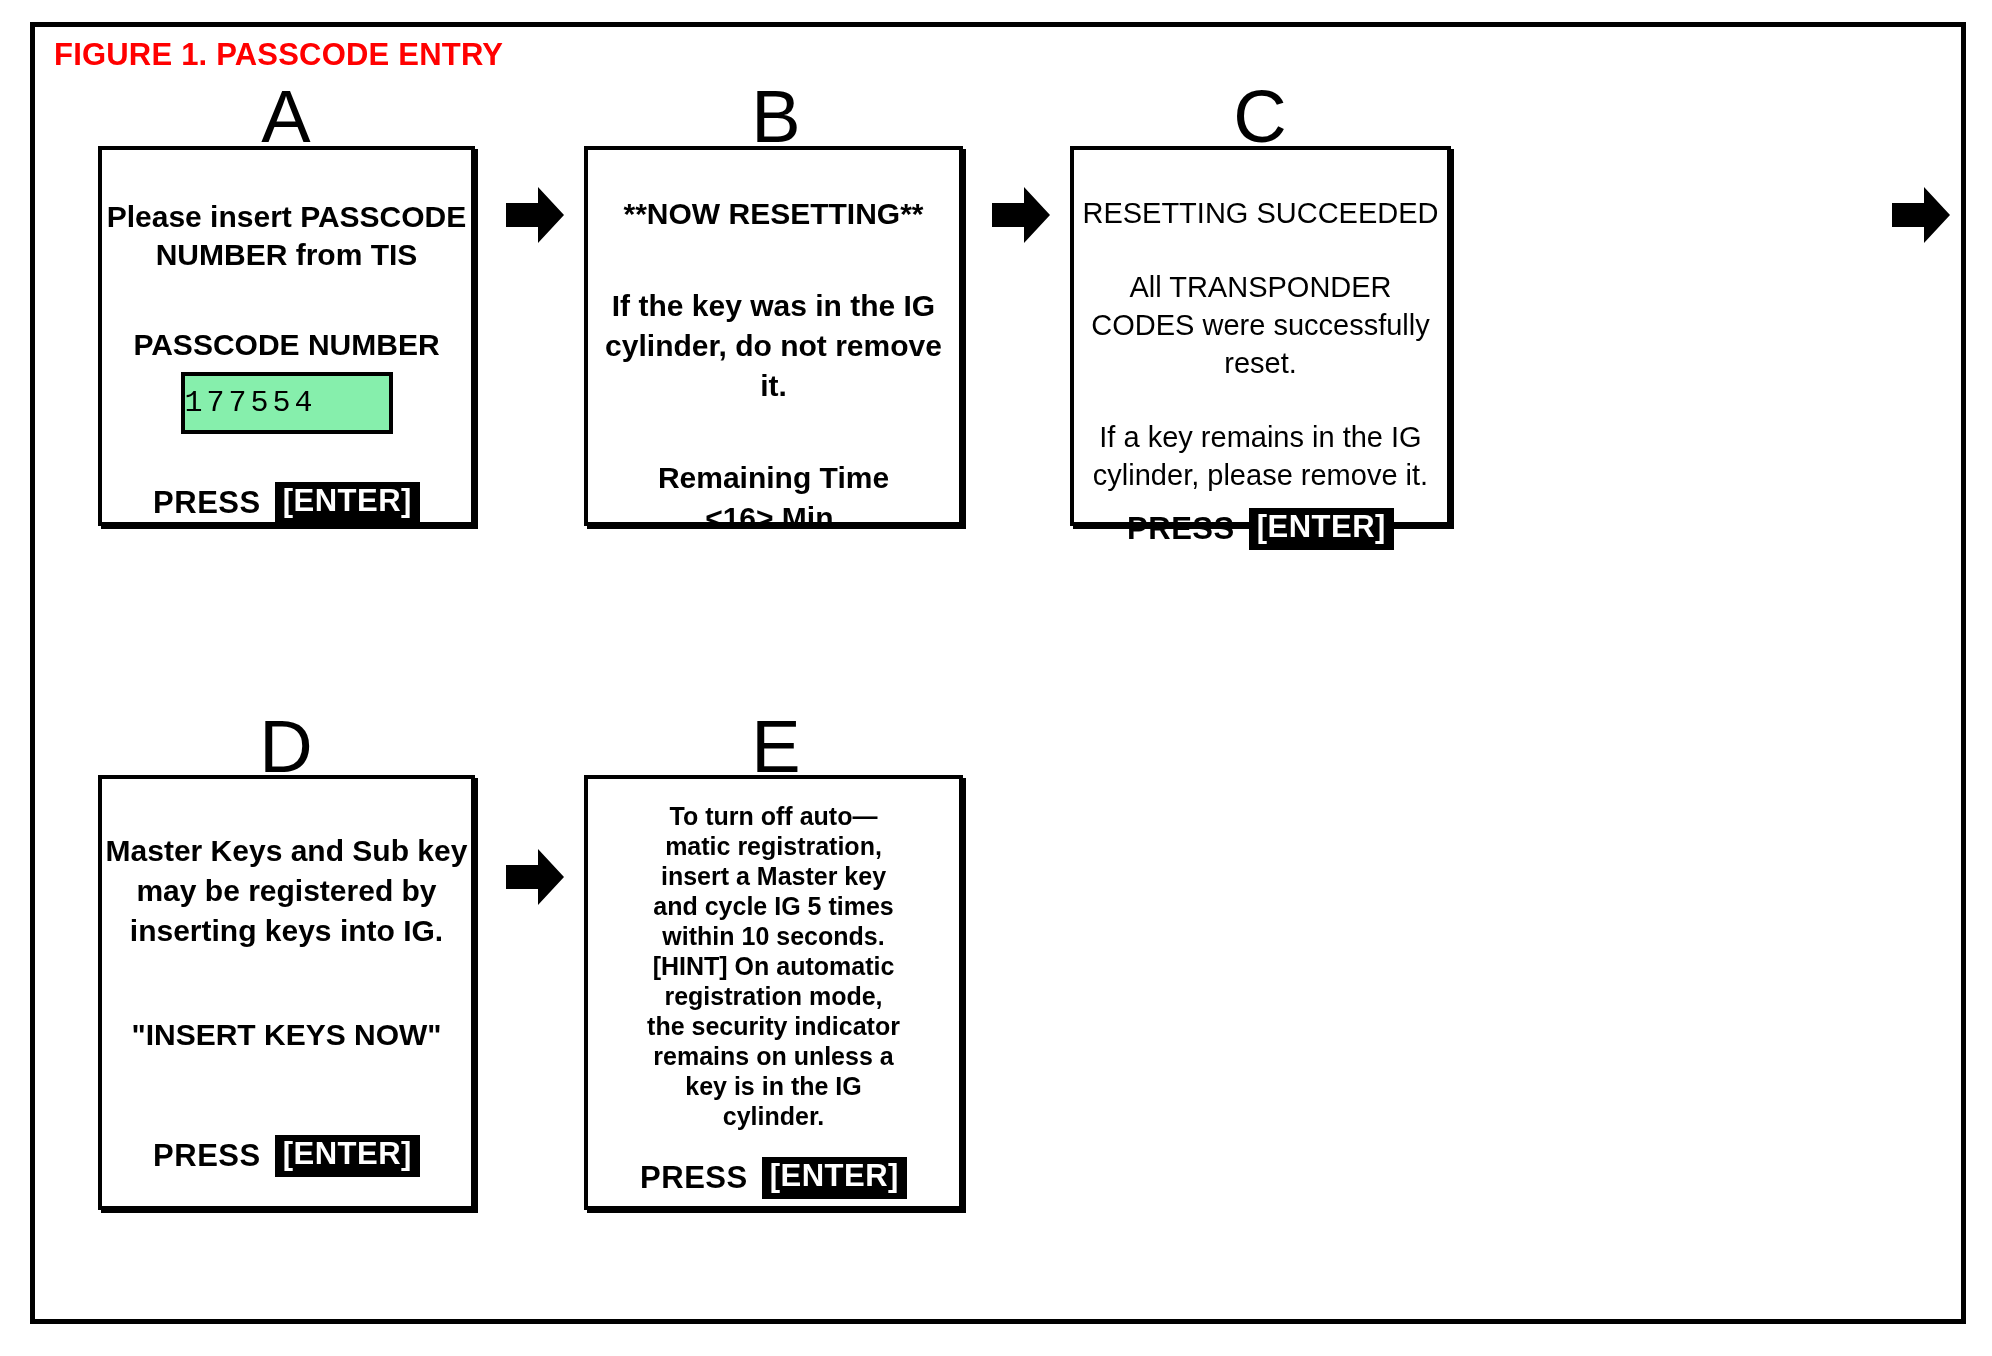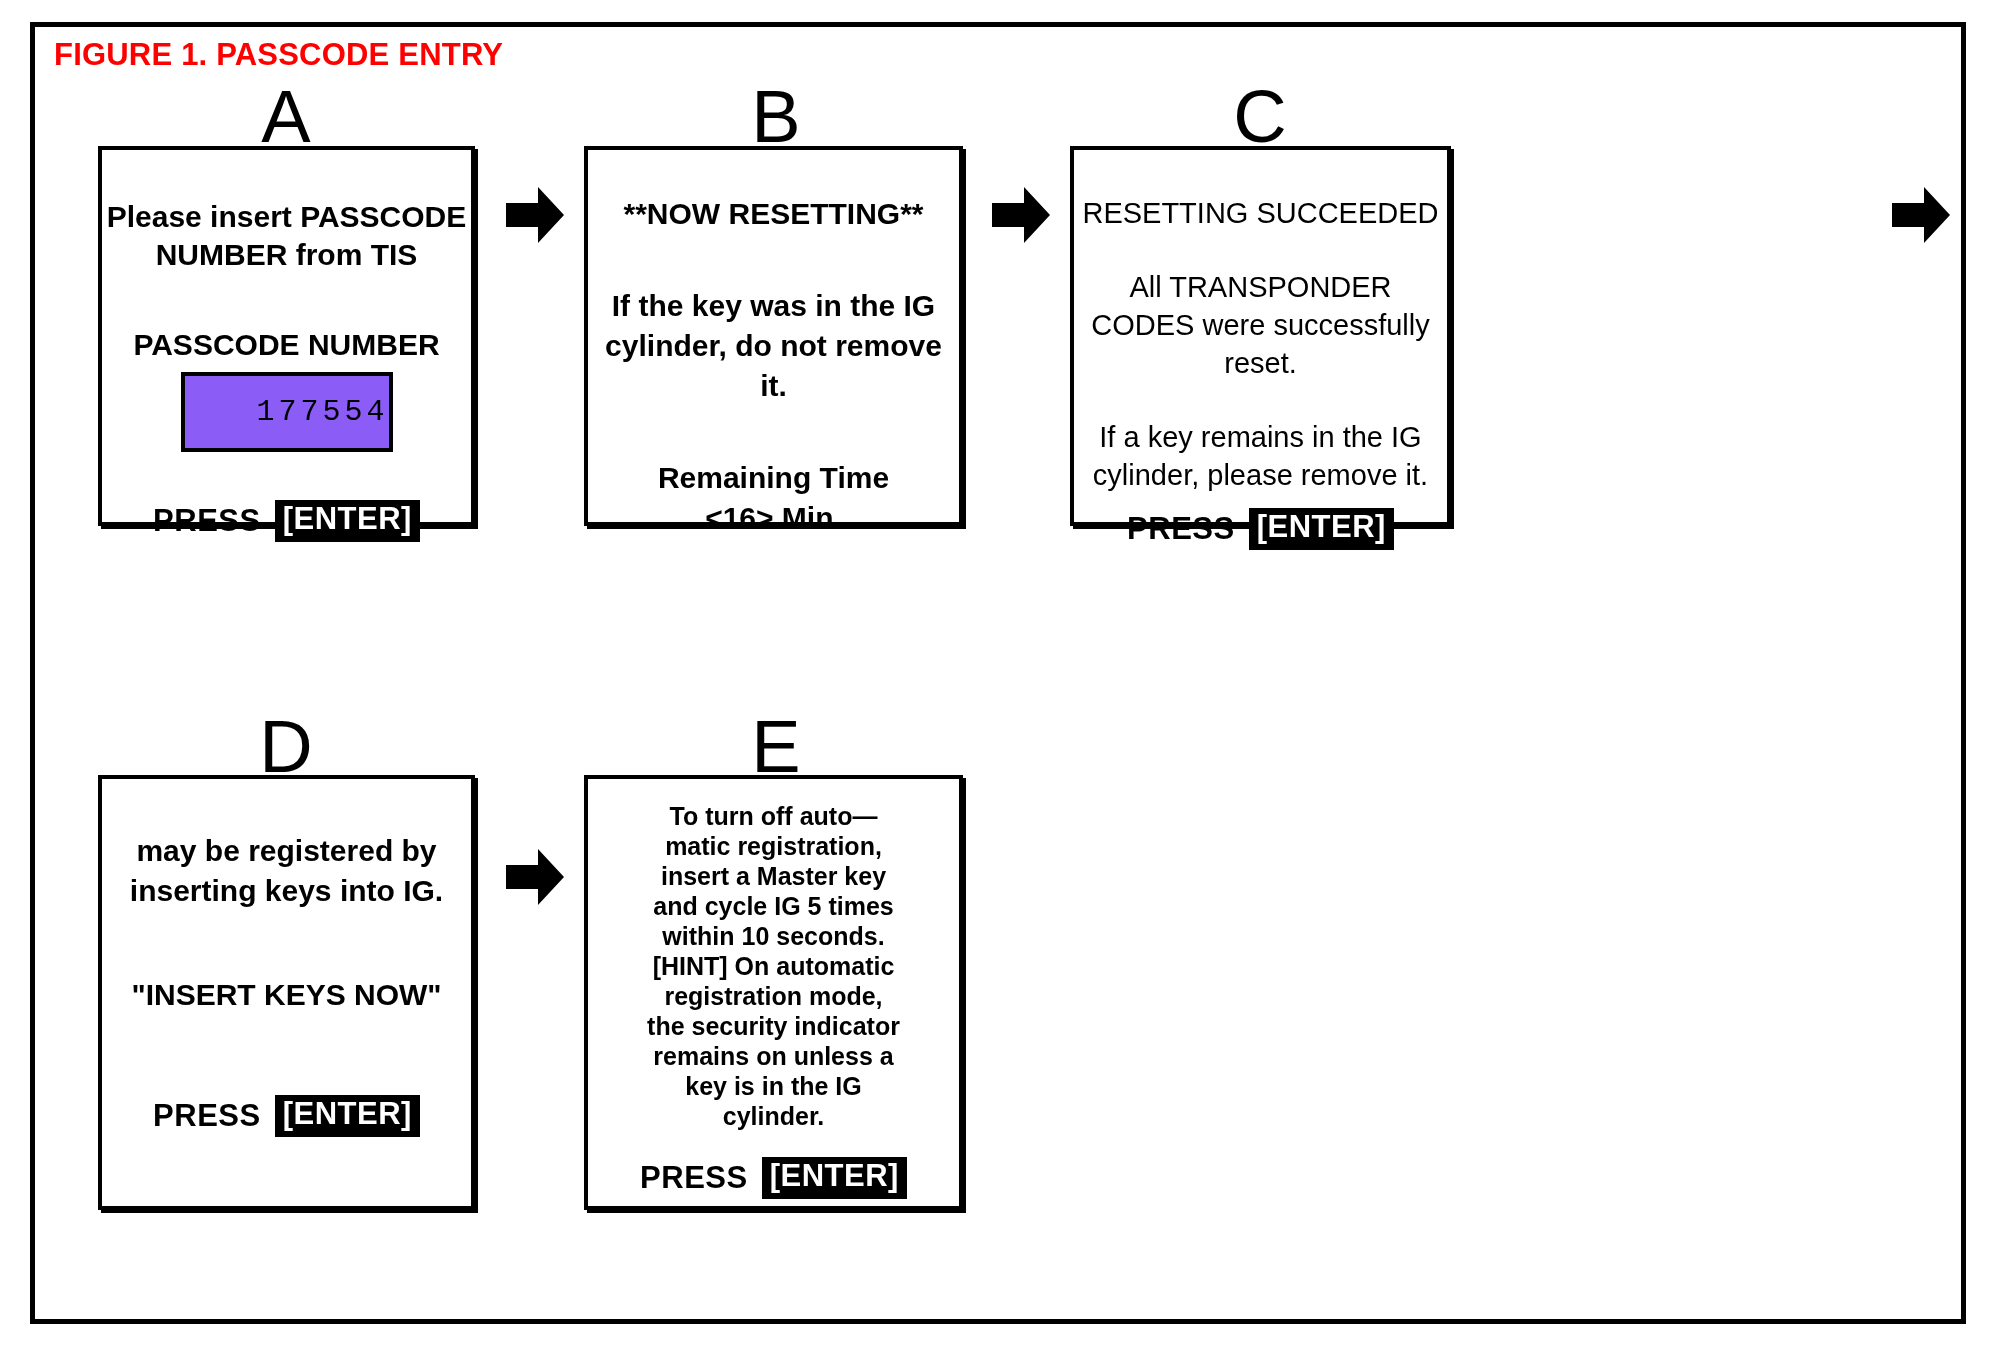--- a/index.html
+++ b/index.html
@@ -82,27 +82,27 @@
   .t-d { font-size: 30px; line-height: 40px; font-weight: bold; }
   
   .t-e { font-size: 25px; line-height: 30px; font-weight: bold; }
   .spacer-md { height: 36px; }
   .spacer-lg { height: 52px; }
 
   
   .passcode-field {
     margin: 8px auto 0 auto;
     width: 212px;
-    height: 80px;
+    height: 62px;
     border: 4px solid #000000;
     box-sizing: border-box;
     display: flex;
     align-items: center;
-    justify-content: flex-end;
-    background: #8b5cf6;
+    justify-content: flex-start;
+    background: #86efac;
   }
   .passcode-value {
     font-family: "Liberation Mono", "DejaVu Sans Mono", monospace;
     font-size: 30px;
     letter-spacing: 4px;
     color: #000000;
     font-weight: normal;
   }
 
   
@@ -216,20 +216,21 @@
     <svg viewBox="0 0 62 64" xmlns="http://www.w3.org/2000/svg" aria-hidden="true">
       <path d="M2,20 L34,20 L34,4 L60,32 L34,60 L34,44 L2,44 Z" fill="#000000"></path>
     </svg>
   </div>
 
   <div class="panel-letter" style="left:222px; top:710px; width:128px;">D</div>
 
   <div class="screen" style="left:98px; top:775px; width:377px; height:435px;">
     <div class="screen-body">
       <div style="height:52px;"></div>
+      <div class="line t-d">Master Keys and Sub key</div>
       <div class="line t-d">may be registered by</div>
       <div class="line t-d">inserting keys into IG.</div>
       <div style="height:64px;"></div>
       <div class="line t-d">"INSERT KEYS NOW"</div>
       <div style="height:80px;"></div>
       <div class="press-row">
         <span class="press-label">PRESS</span>
         <span class="enter-key">[ENTER]</span>
       </div>
     </div>

